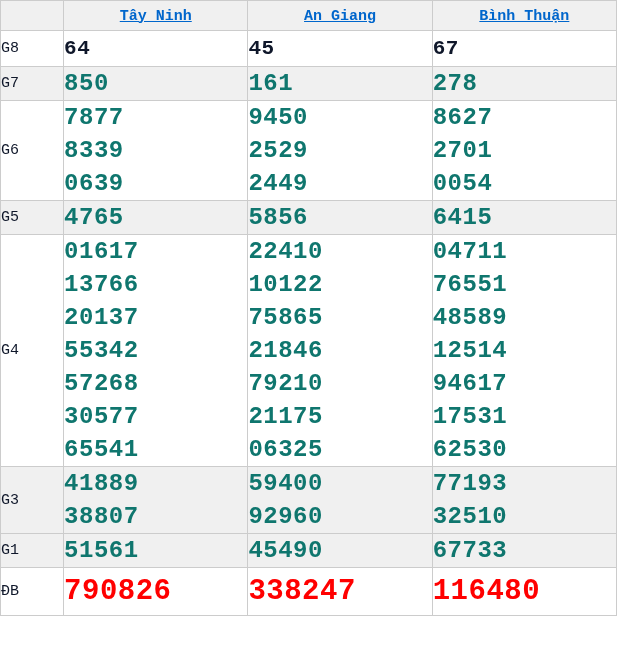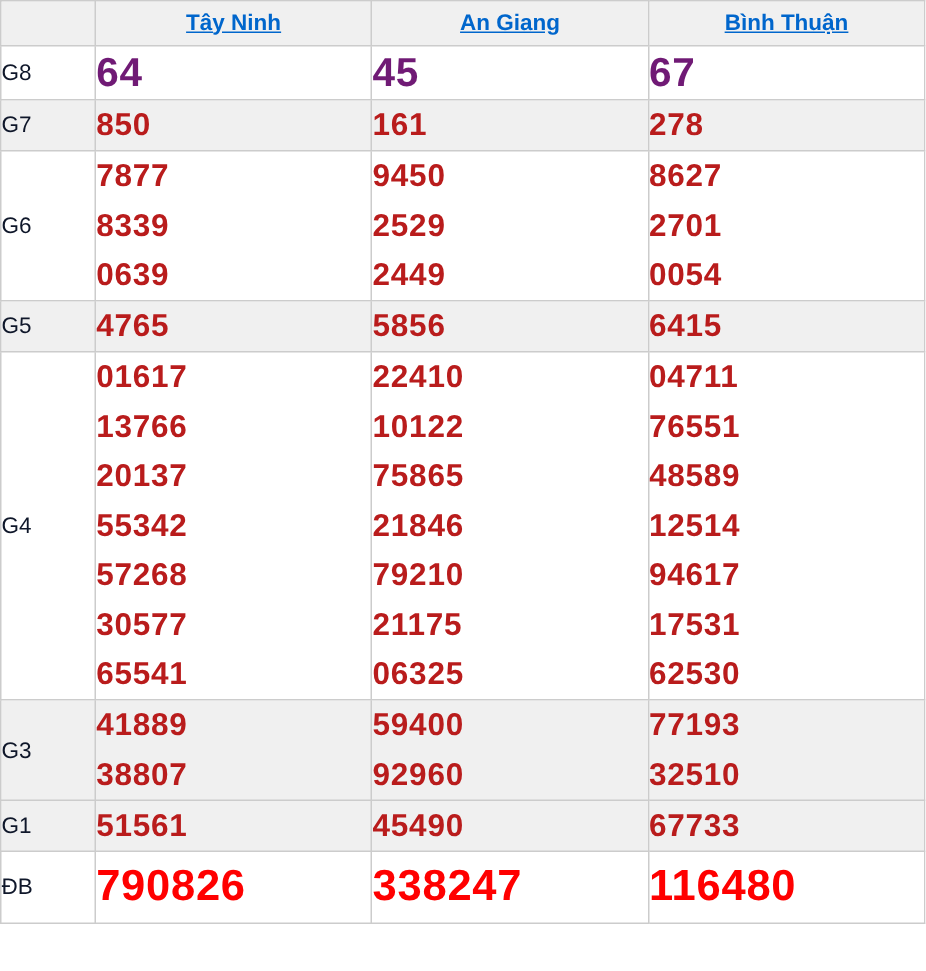--- a/index.html
+++ b/index.html
@@ -15,20 +15,21 @@
     border-collapse: collapse;
     width: 617px;
     table-layout: fixed;
   }
   table.results th,
   table.results td {
     border: 1px solid #cccccc;
     vertical-align: middle;
     padding: 0;
     overflow: hidden;
+    font-family: Liberation Mono, monospace;
   }
   col.c-label { width: 63px; }
   col.c-data  { width: 184px; }
 
   tr.header-row {
     background: #f0f0f0;
     height: 30px;
   }
   tr.header-row th a {
     color: #0066cc;
@@ -41,28 +42,28 @@
   tr.prize-row     { background: #ffffff; }
 
   td.label-cell {
     font-size: 15px;
     font-weight: 400;
     color: #0f172a;
   }
   .num-line {
     display: block;
     font-weight: 700;
+    font-size: 24px;
+    line-height: 33px;
+    color: #0f766e;
+    letter-spacing: 0.5px;
+  }
+  tr.style-red-large .num-line {
+    color: #0f172a;
     font-size: 21px;
-    line-height: 33px;
-    color: #b91c1c;
-    letter-spacing: 0.5px;
-  }
-  tr.style-red-large .num-line {
-    color: #701a75;
-    font-size: 27px;
     line-height: 35px;
   }
   tr.style-jackpot .num-line {
     color: #ff0000;
     font-size: 29px;
     line-height: 47px;
   }
 </style>
 </head>
 <body>

